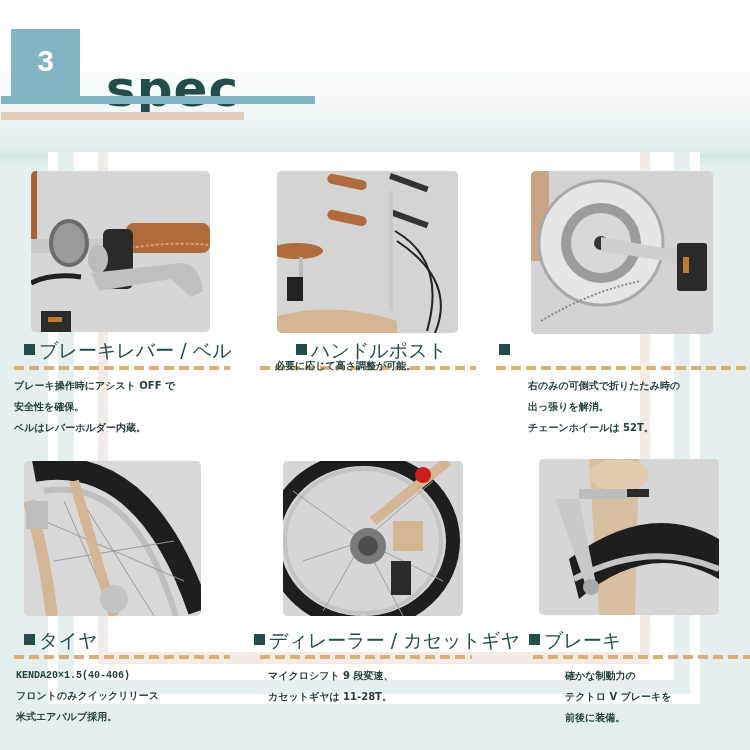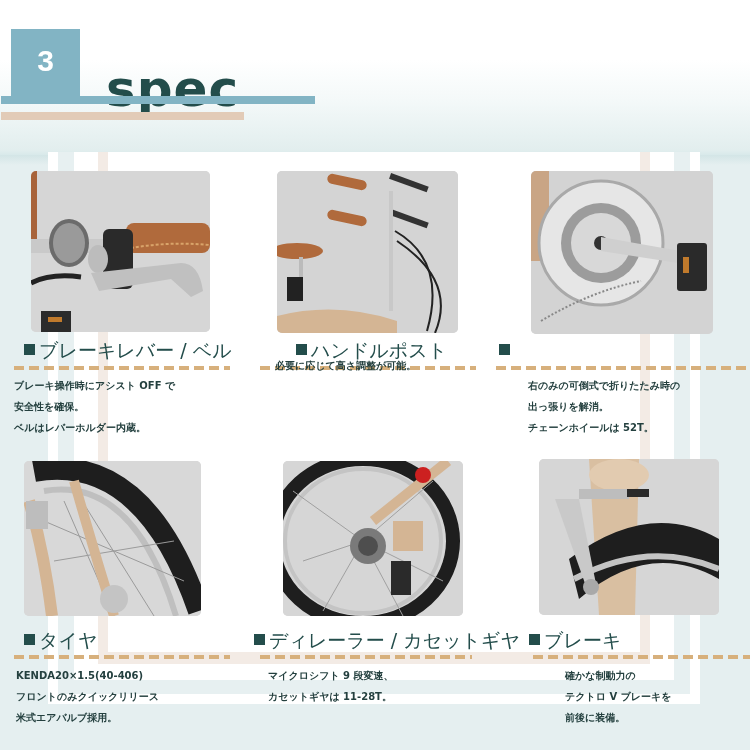--- a/index.html
+++ b/index.html
@@ -143,21 +143,21 @@
       <path d="M20 30 Q110 15 152 155" stroke="#bfbfbf" stroke-width="6" fill="none"></path>
       <path d="M40 40 L90 155 M55 35 L130 155 M20 60 L160 120 M30 100 L150 80" stroke="#9a9a9a" stroke-width="1" fill="none"></path>
       <path d="M5 40 Q20 90 28 155" stroke="#d4b594" stroke-width="12" fill="none"></path>
       <path d="M50 20 Q70 90 90 155" stroke="#d4b594" stroke-width="10" fill="none"></path>
       <rect x="2" y="40" width="22" height="28" fill="#bdbdbd"></rect>
       <circle cx="90" cy="138" r="14" fill="#c4c4c4"></circle>
     </svg>
   </div>
   <div class="card-title" style="left:24px;top:628px;"><span class="sq"></span><span>タイヤ</span></div>
   <div class="dash" style="left:14px;top:655px;width:216px;"></div>
-  <div class="card-text" style="left:16px;top:665px;">
+  <div class="card-text" style="left:16px;top:665px;font-family:Liberation Mono, monospace;">
     <div>KENDA20×1.5(40-406)</div>
     <div>フロントのみクイックリリース</div>
     <div>米式エアバルブ採用。</div>
   </div>
 </div>
 
 <div class="card">
   <div class="photo" style="left:283px;top:461px;width:180px;height:155px;">
     <svg viewBox="0 0 180 155" preserveAspectRatio="none">
       <rect width="180" height="155" fill="#d6d6d6"></rect>

